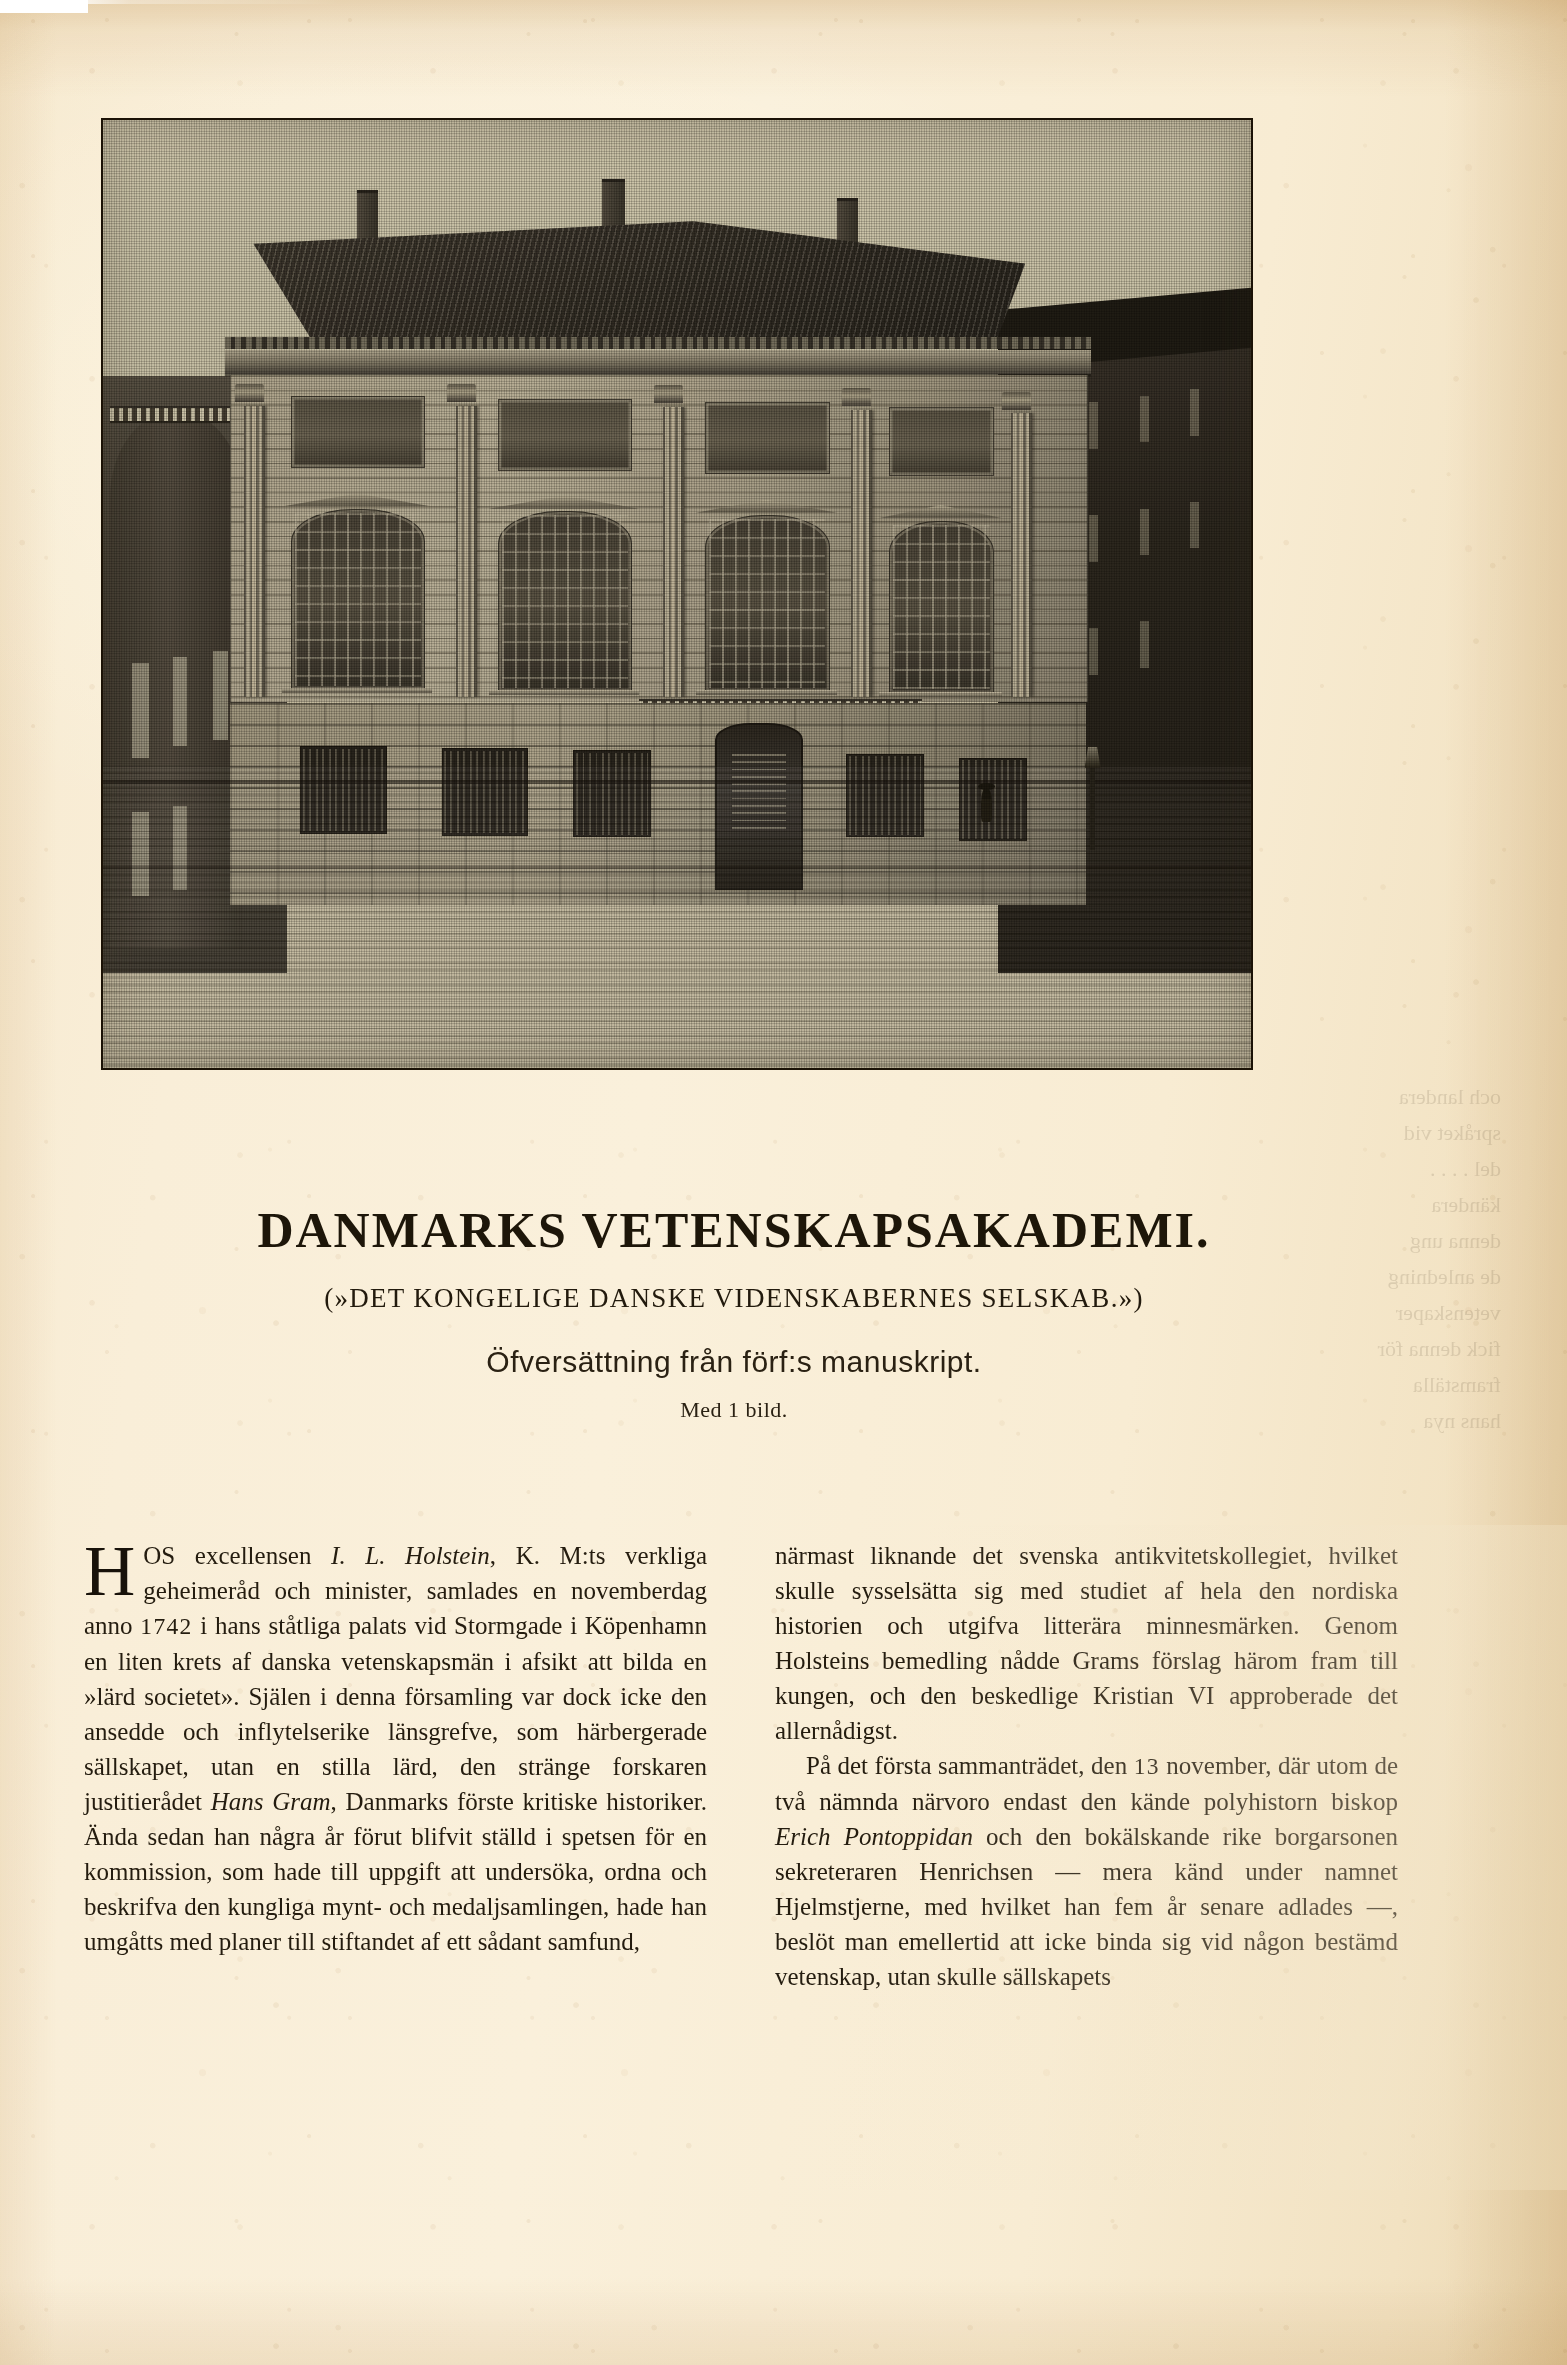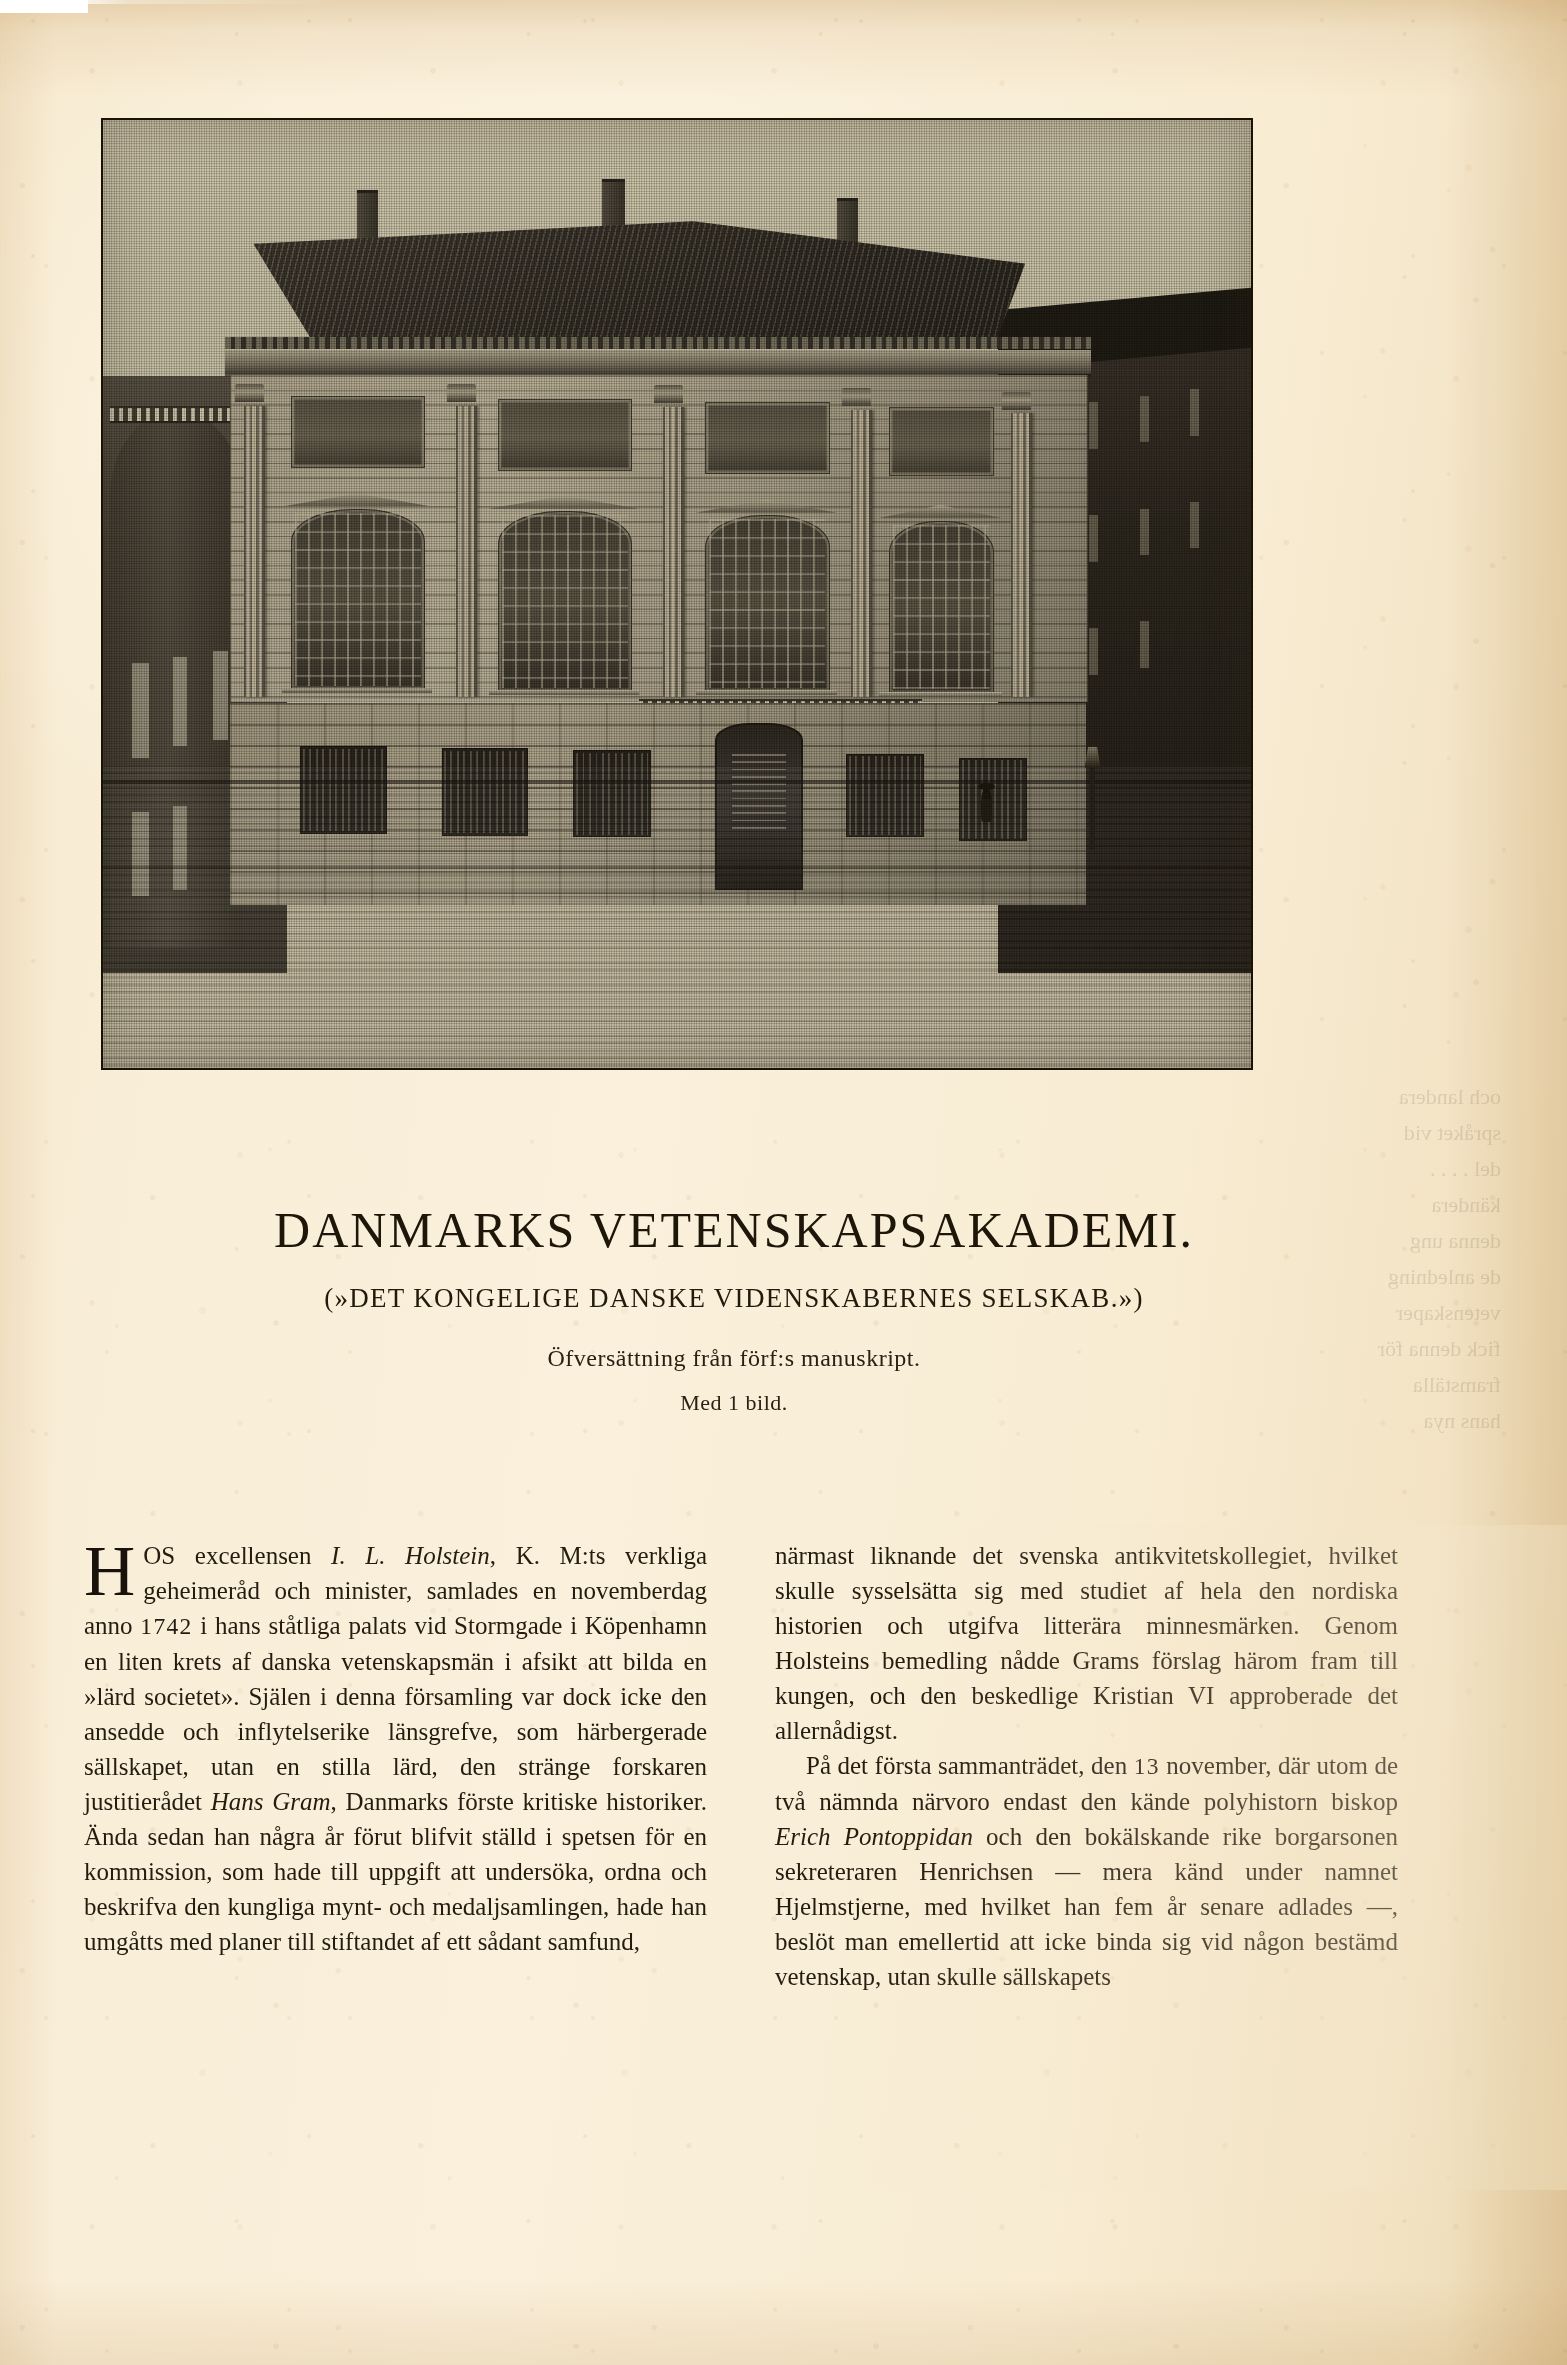--- a/index.html
+++ b/index.html
@@ -323,41 +323,41 @@
     color: #241c10;
   }
 
   #titles { position: absolute; left: 101px; top: 1201px; width: 1266px; text-align: center; }
   #main-title {
     font-family: "Liberation Serif", serif;
     font-size: 50px;
     letter-spacing: 2px;
     color: #1d1609;
     margin: 0;
-    font-weight: normal;
+    font-weight: bold;
   }
   #sub-title {
     margin: 24px 0 0 0;
     font-family: "Liberation Serif", serif;
     font-size: 27px;
     letter-spacing: 1.3px;
     color: #221a0d;
   }
   #byline {
     margin: 32px 0 0 0;
     font-family: "Liberation Serif", serif;
     font-size: 30px;
     letter-spacing: 1.1px;
     color: #1f180c;
   }
   #byline .af { font-size: 21px; letter-spacing: 0.8px; }
   #note1 {
     margin: 31px 0 7px 0;
-    font-family: Liberation Serif, serif;
-    font-size: 24px;
+    font-family: Liberation Sans, sans-serif;
+    font-size: 30px;
     letter-spacing: 0.5px;
     color: #2a2113;
   }
   #note2 {
     margin: 18px 0 0 0;
     font-family: "Liberation Serif", serif;
     font-size: 22px;
     letter-spacing: 0.5px;
     color: #2a2113;
   }

